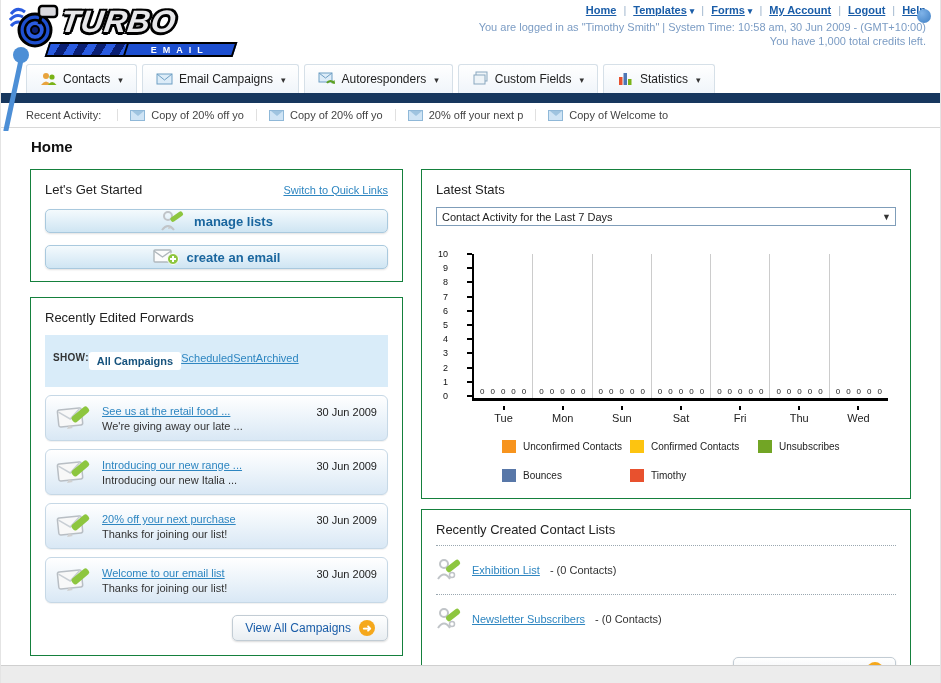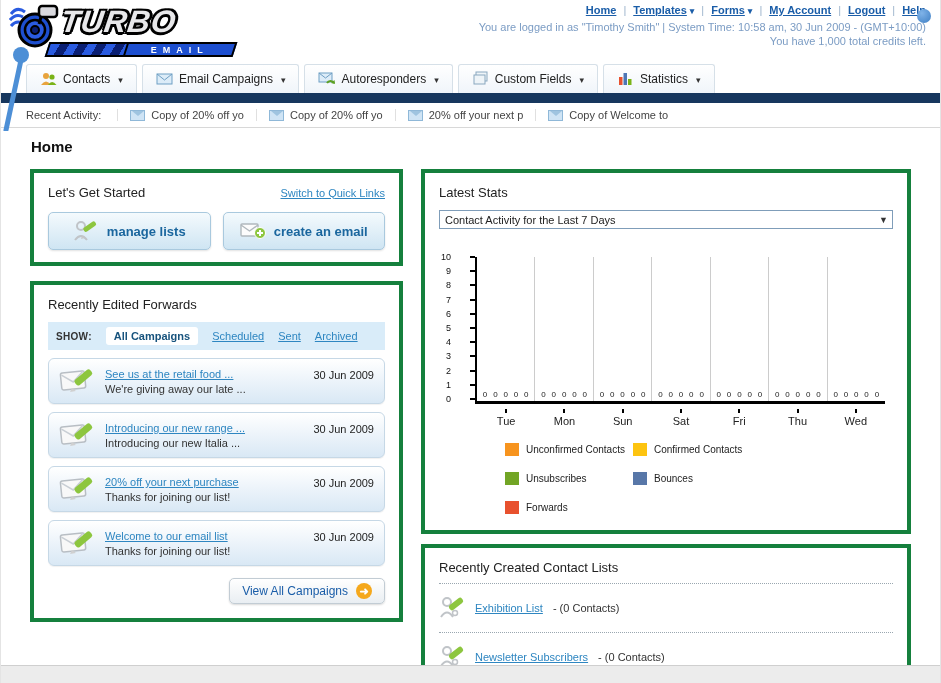--- a/index.html
+++ b/index.html
@@ -75,40 +75,40 @@
   .env-sm::before { content:""; position:absolute; left:0; top:0; width:0; height:0;
     border-left:6px solid transparent; border-right:6px solid transparent; border-top:5px solid #9fc4e0;
     left:1px; }
 
   
   .main { padding:6px 29px 0 29px; display:flex; gap:18px; }
   .col-left { width:373px; flex:0 0 373px; }
   .col-right { flex:1; }
   .page-title { font-size:15px; font-weight:bold; color:#111; margin:4px 0 8px 1px; }
 
-  .panel { background:#fff; border:4px solid #15803d; padding:12px 14px; }
+  .panel { background:#fff; border:1px solid #15803d; padding:12px 14px; }
   .panel-title { font-size:13px; color:#222; }
 
   
   .gs-head { display:flex; justify-content:space-between; align-items:center; }
   .gs-link { font-size:11px; color:#2e86c1; }
-  .gs-buttons { display:flex; gap:12px; margin-top:12px; }
+  .gs-buttons { display:flex; gap:12px; margin-top:12px;flex-direction:column; }
   .gs-btn {
     flex:1; height:38px; display:flex; align-items:center; justify-content:center; gap:8px;
     background:linear-gradient(#f4fafd,#cfe5f3);
     border:1px solid #a9c9de; border-radius:5px; cursor:pointer;
     font-size:13px; font-weight:bold; color:#1a669e;
     box-shadow:0 1px 2px rgba(0,0,0,.12);
   }
   .gs-btn .bicon { width:26px; height:22px; }
 
   
   .campaigns { margin-top:15px; padding-bottom:14px; }
-  .showbar { display:flex; align-items:center; gap:14px; background:#d9ecf9;
-    margin-top:10px; padding:5px 8px; font-size:11px; }
+  .showbar { display:flex; background:#d9ecf9;
+    margin-top:10px; padding:17px 8px; font-size:11px; }
   .show-label { font-size:10px; font-weight:bold; color:#333; letter-spacing:.3px; }
   .filter { color:#2e86c1; }
   .filter.active { background:#fff; border-radius:3px; padding:3px 8px; color:#17537d;
     text-decoration:none; font-weight:bold; }
   .camp-card {
     display:flex; align-items:center; gap:10px;
     background:linear-gradient(#ffffff,#d9e8f5);
     border:1px solid #c6d8e6; border-radius:6px;
     padding:6px 10px; margin-top:8px; min-height:44px; cursor:pointer;
     box-shadow:0 1px 1px rgba(0,0,0,.06);
@@ -567,21 +567,21 @@
             <div class="legend-item">
               <span class="swatch" style="background: rgb(114, 165, 37);"></span>
               <span>Unsubscribes</span>
             </div>
             <div class="legend-item">
               <span class="swatch" style="background: rgb(88, 119, 168);"></span>
               <span>Bounces</span>
             </div>
             <div class="legend-item">
               <span class="swatch" style="background: rgb(232, 81, 46);"></span>
-              <span>Forwards</span>
+              <span>Timothy</span>
             </div>
           </div>
       </div>
     </div>
 
     <div class="panel clists">
       <div class="panel-title">Recently Created Contact Lists</div>
       <hr class="dotted">
       <div class="cl-item">
         <svg class="cl-icon" viewBox="0 0 26 26">

